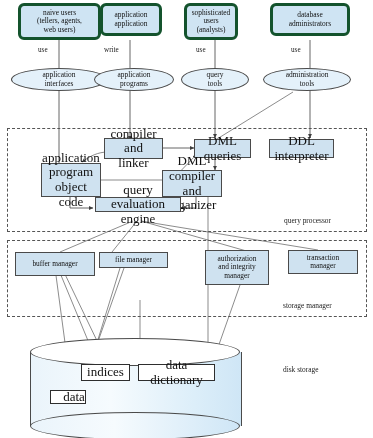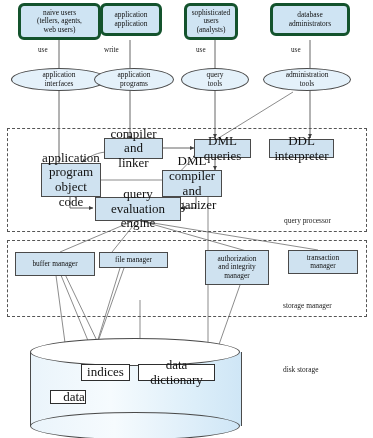--- a/index.html
+++ b/index.html
@@ -170,21 +170,21 @@
     </div>
   </div>
 
   <div class="node qbox" style="left:162px;top:170px;width:60px;height:27px;">
     <div>
       <div>DML compiler</div>
       <div>and organizer</div>
     </div>
   </div>
 
-  <div class="node qbox" style="left:95px;top:197px;width:86px;height:24px;">
+  <div class="node qbox" style="left:95px;top:197px;width:86px;height:15px;">
     <div>
       <div>query evaluation</div>
       <div>engine</div>
     </div>
   </div>
 
   <div class="dashgroup" style="left:7px;top:240px;width:360px;height:77px;"></div>
   <div class="grouplabel" style="left:283px;top:301px;">storage manager</div>
 
   <div class="node sbox" style="left:15px;top:252px;width:80px;height:24px;">

